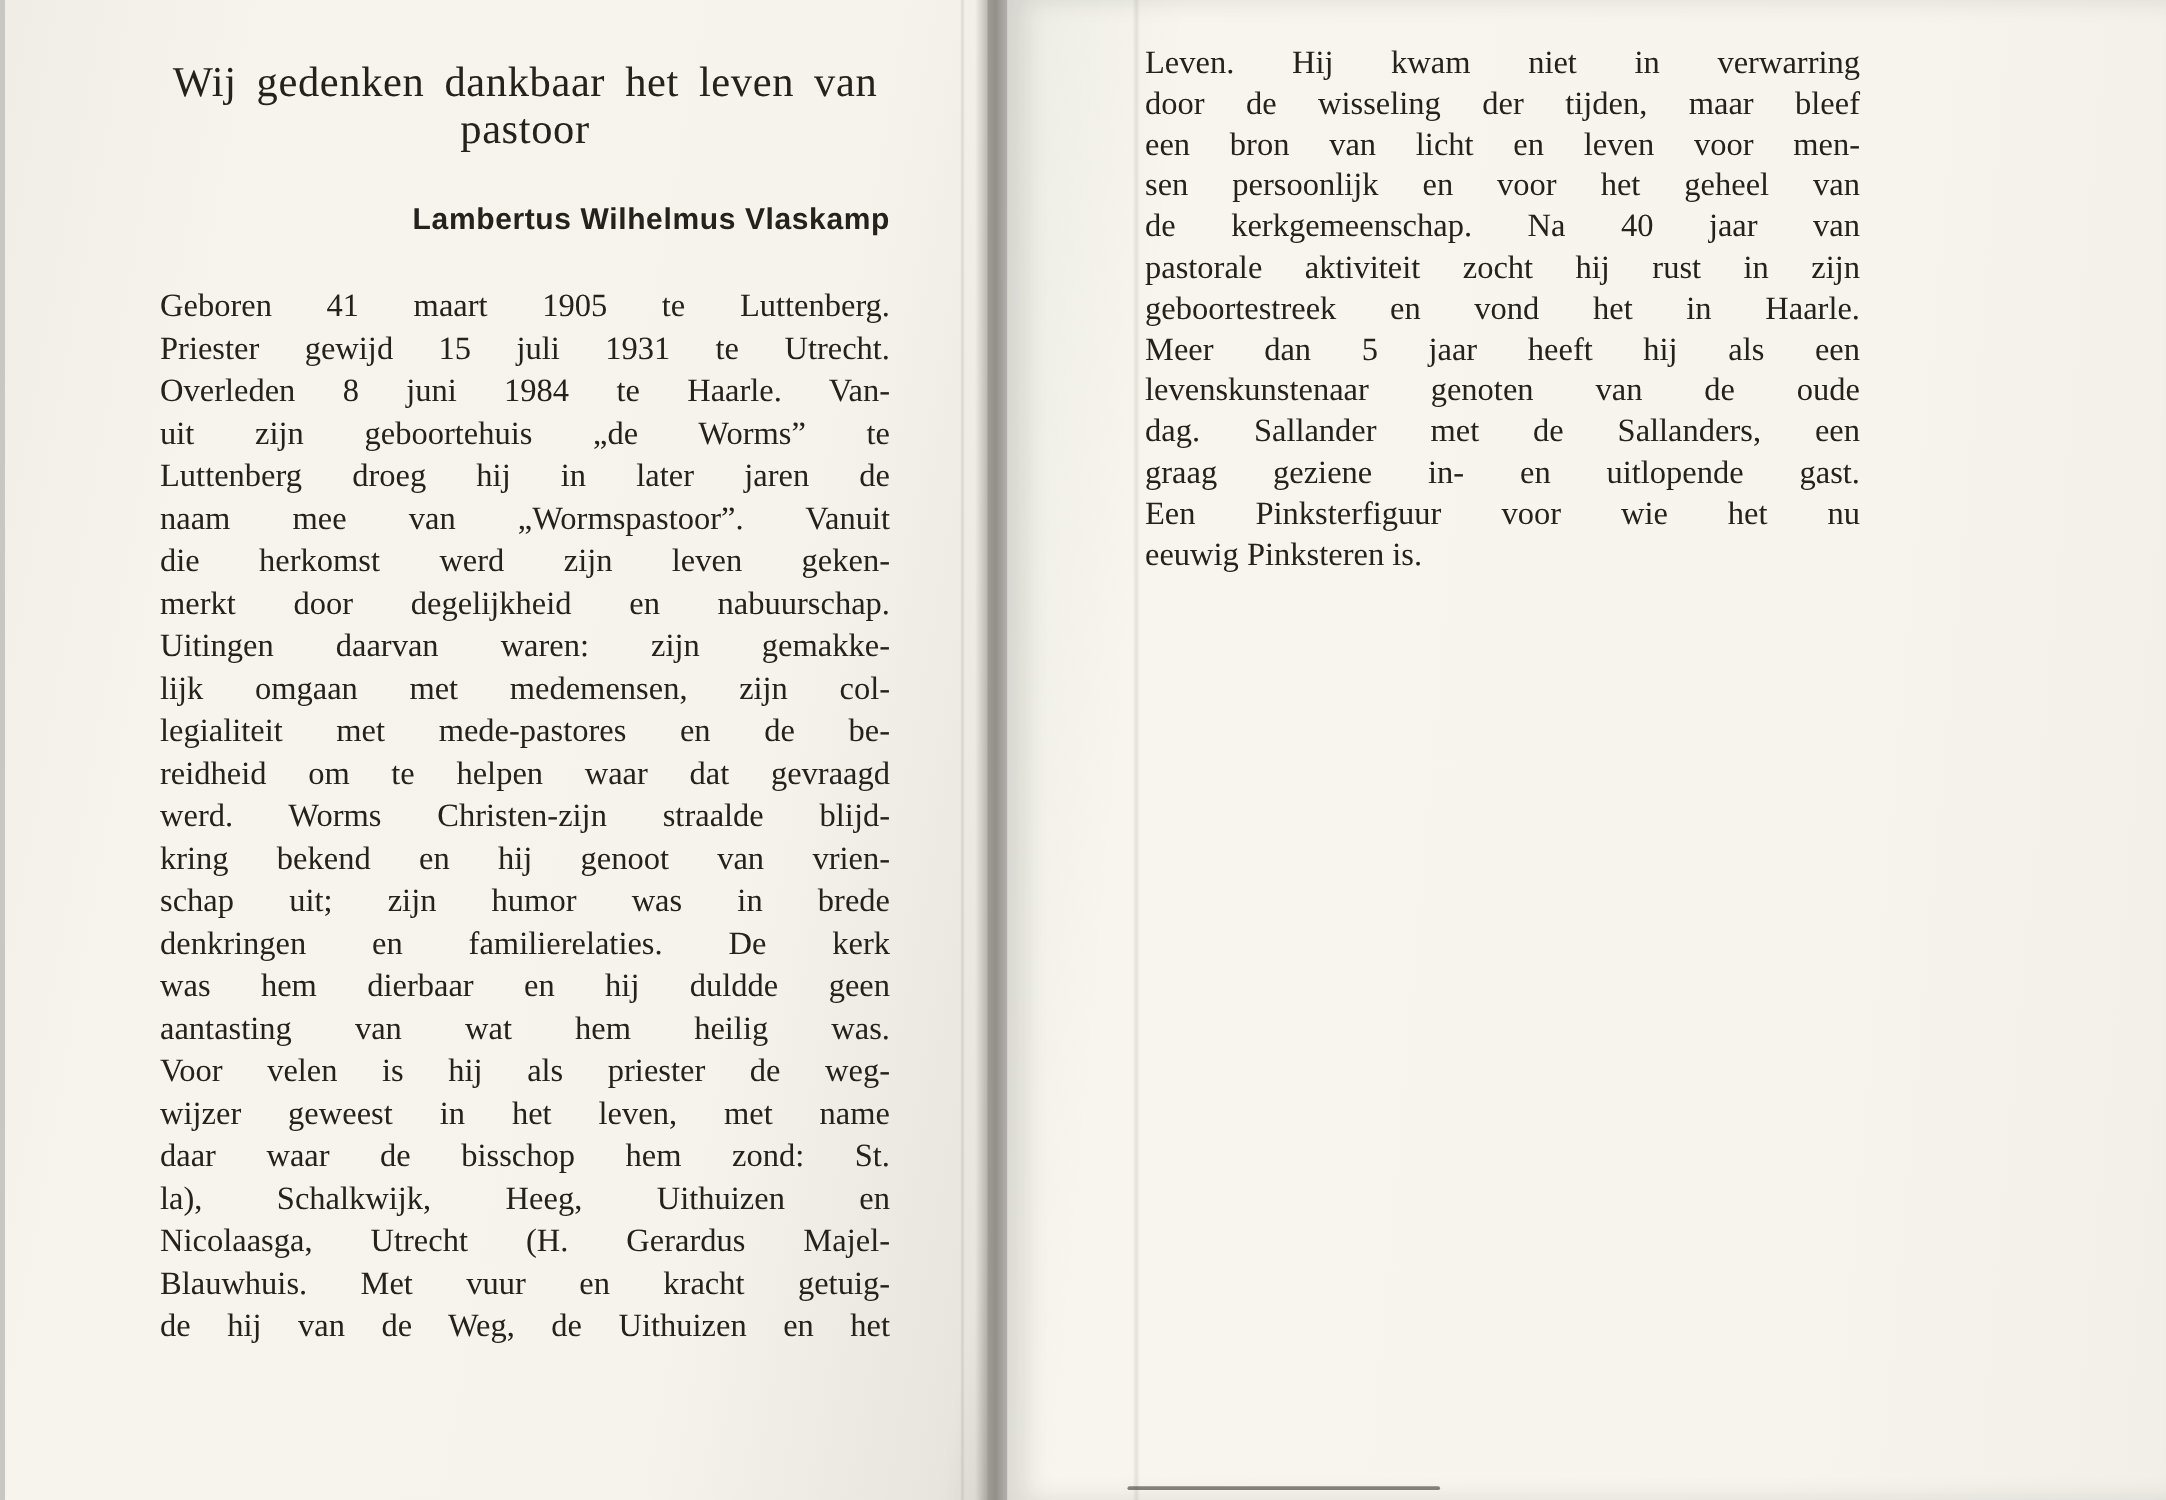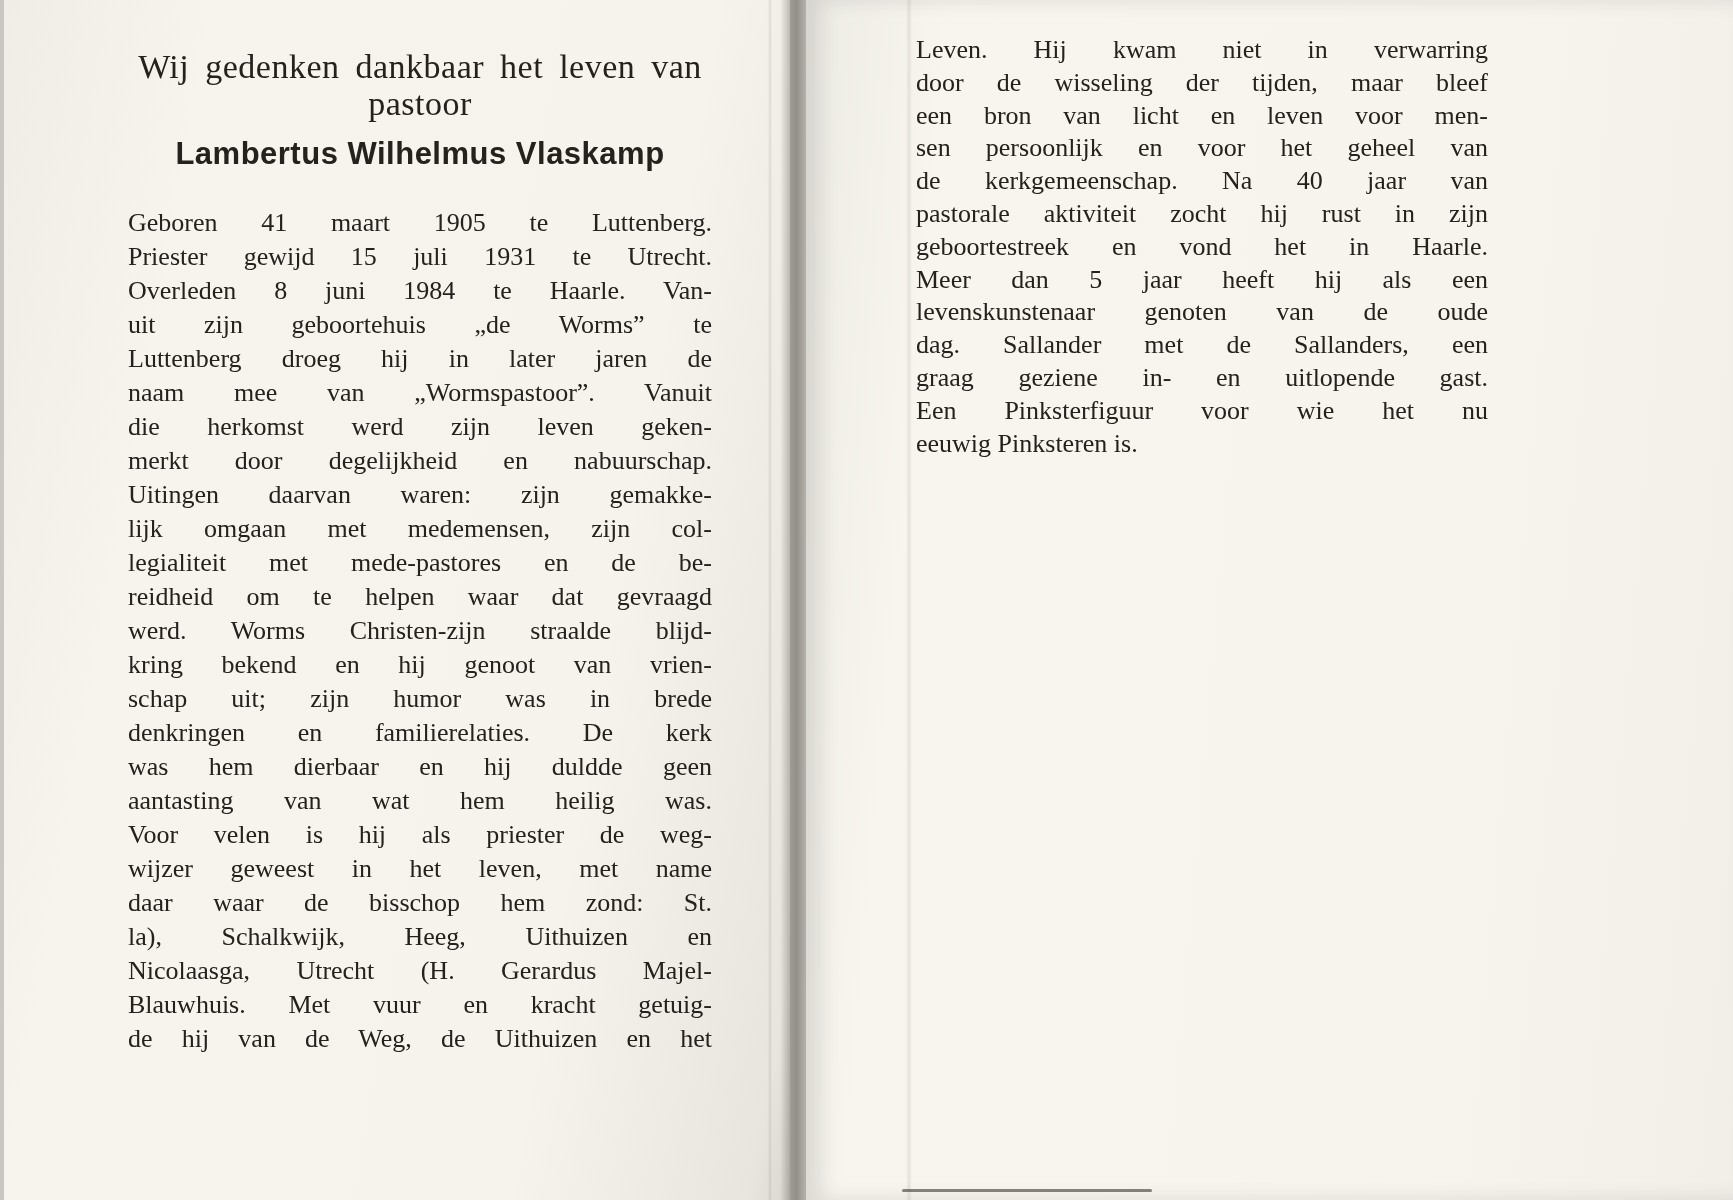--- a/index.html
+++ b/index.html
@@ -49,24 +49,24 @@
 
   .content-left{ position:absolute; left:124px; top:0; width:584px; }
   .content-right{ position:absolute; left:110px; top:34px; width:572px; }
 
   .intro{
     margin-top:48px; text-align:center;
     font-size:34px; line-height:37px; word-spacing:7px;
     letter-spacing:.5px;
   }
   .title{
-    margin:12px 0 0 0; padding:0;
+    margin:34px 0 0 0; padding:0;
     font-family:"Liberation Sans","DejaVu Sans",sans-serif;
-    font-weight:bold; font-size:31px; letter-spacing:.5px;
-    text-align:center; line-height:40px;
+    font-weight:bold; font-size:24px; letter-spacing:.5px;
+    text-align:right; line-height:40px;
   }
   .bodytext{ margin-top:32px; }
   .bodytext-right{ margin-top:0; }
 
   .text-line{
     font-size:26px; line-height:34px;
     text-align:justify; text-align-last:justify;
     white-space:normal;
   }
   .content-right .text-line{ line-height:32.8px; }

